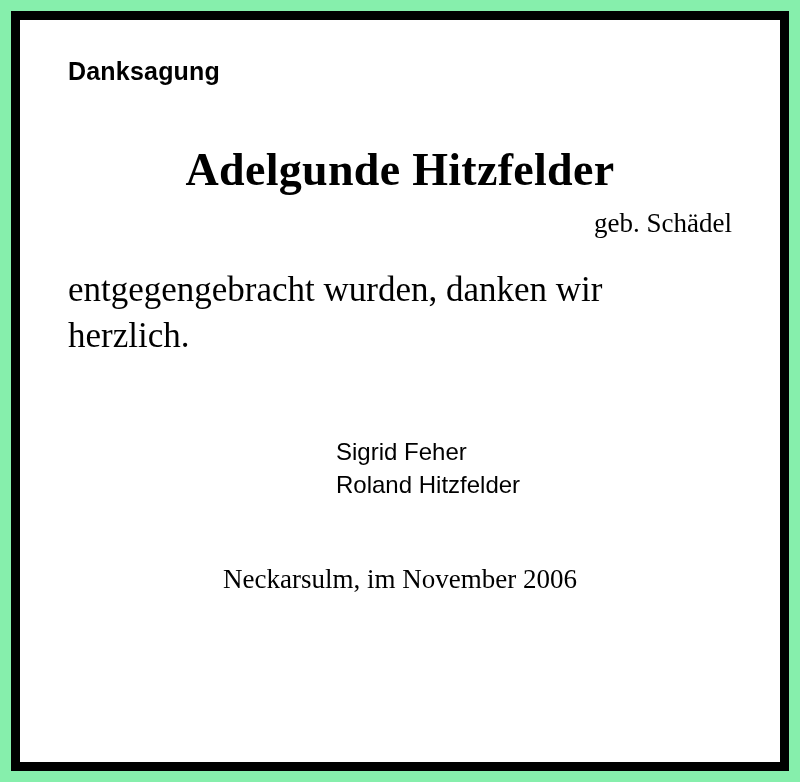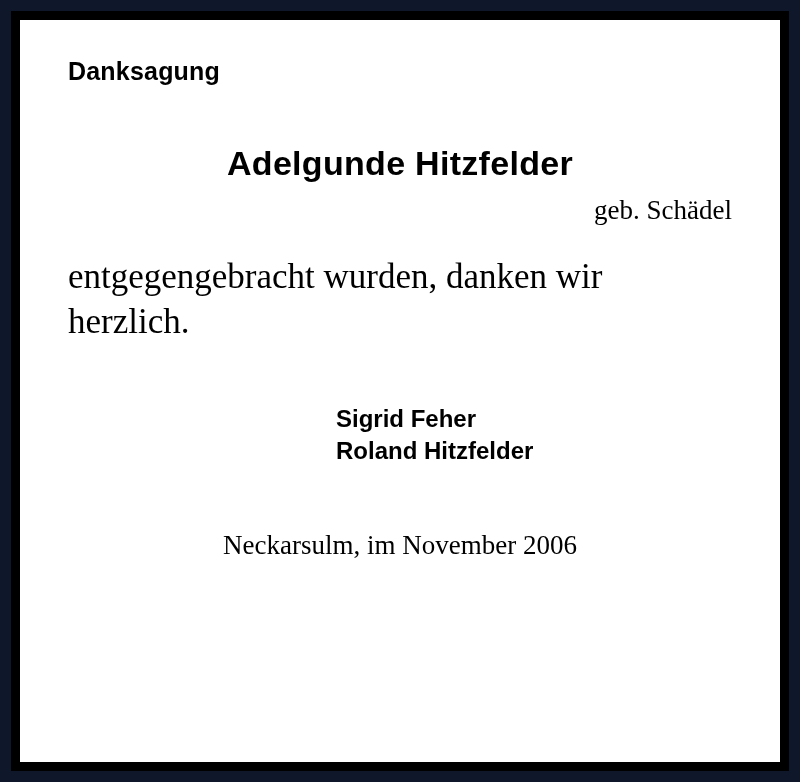--- a/index.html
+++ b/index.html
@@ -12,21 +12,21 @@
     height: 782px;
     font-family: "Liberation Serif", serif;
     color: #000000;
     overflow: hidden;
   }
   .notice-page {
     width: 800px;
     height: 782px;
     box-sizing: border-box;
     padding: 11px 11px 11px 11px;
-    background: #0f172a;
+    background: #86efac;
   }
   .notice-frame {
     box-sizing: border-box;
     width: 100%;
     height: 100%;
     border: 9px solid #000000;
     background: #ffffff;
     padding: 34px 48px 22px 48px;
     display: block;
     position: relative;
@@ -53,44 +53,44 @@
     text-align-last: justify;
   }
   .intro .line2 {
     display: block;
   }
   .name-block {
     text-align: center;
     margin-top: 58px;
   }
   .deceased-name {
-    font-family: Liberation Sans, sans-serif;
+    font-family: Liberation Serif, serif;
     font-weight: bold;
-    font-size: 34px;
+    font-size: 46px;
     letter-spacing: 0.3px;
     line-height: 1.12;
     margin: 12px;
   }
   .maiden-name {
     font-size: 27px;
     line-height: 1.2;
     margin-top: 12px;
     text-align: right;
   }
   .closing {
     font-size: 35px;
     margin-top: 28px;
     line-height: 1.3;
   }
   .survivors {
     font-family: "Liberation Sans", sans-serif;
-    font-weight: bold;
+    font-weight: normal;
     font-size: 24px;
     line-height: 1.34;
-    margin-top: 58px;
+    margin-top: 78px;
     padding-left: 268px;
   }
   .survivors div {
     white-space: nowrap;
   }
   .place-date {
     font-size: 27px;
     line-height: 1.25;
     margin-top: 62px;
     text-align: center;

